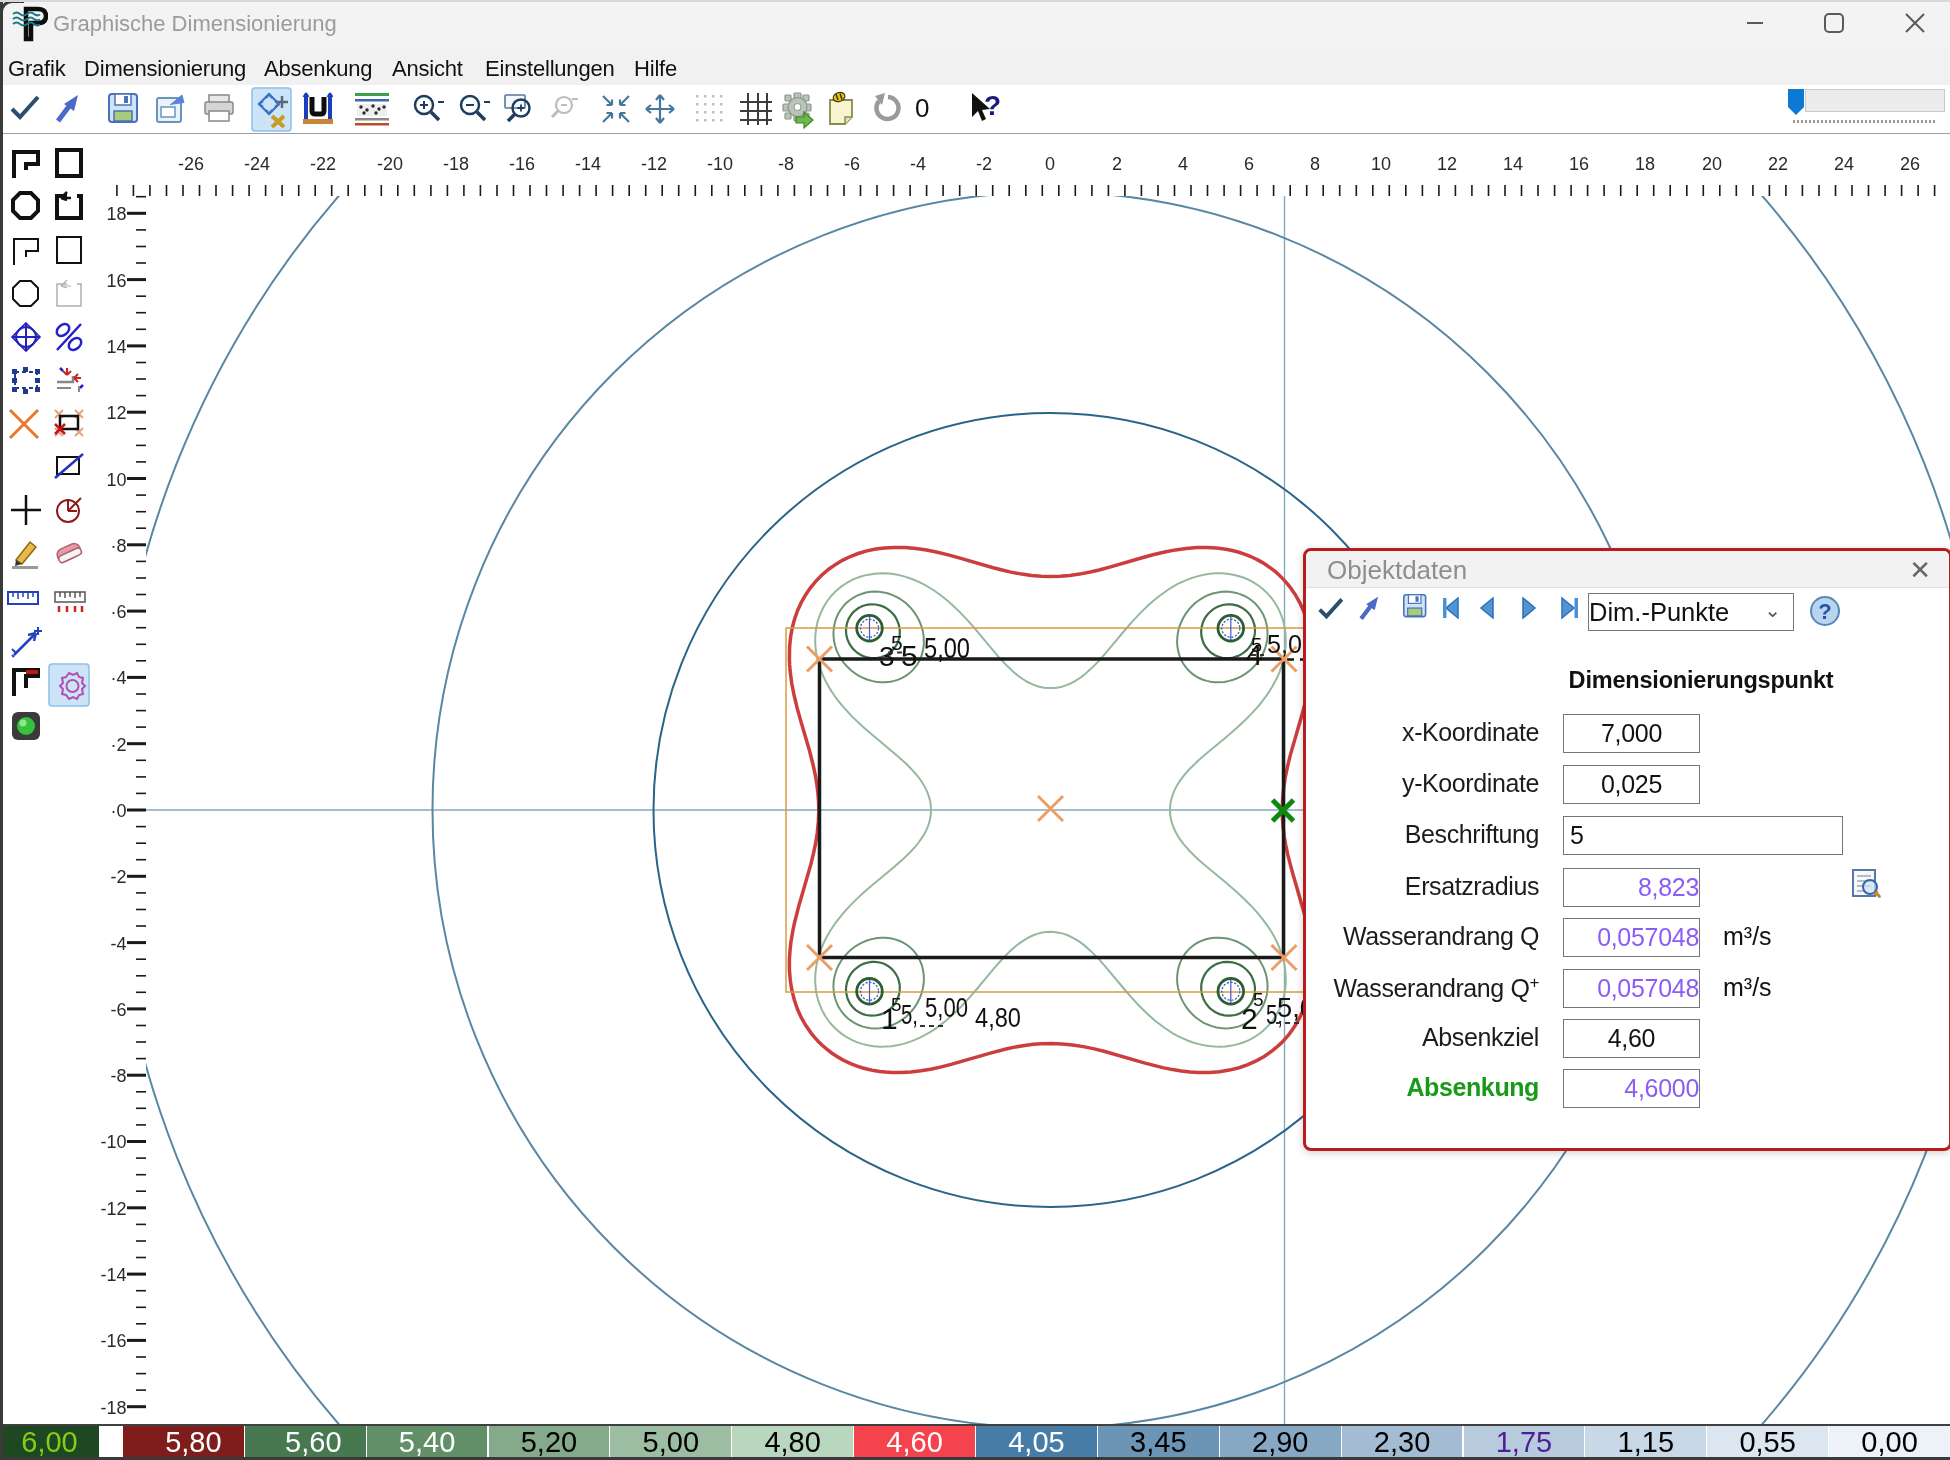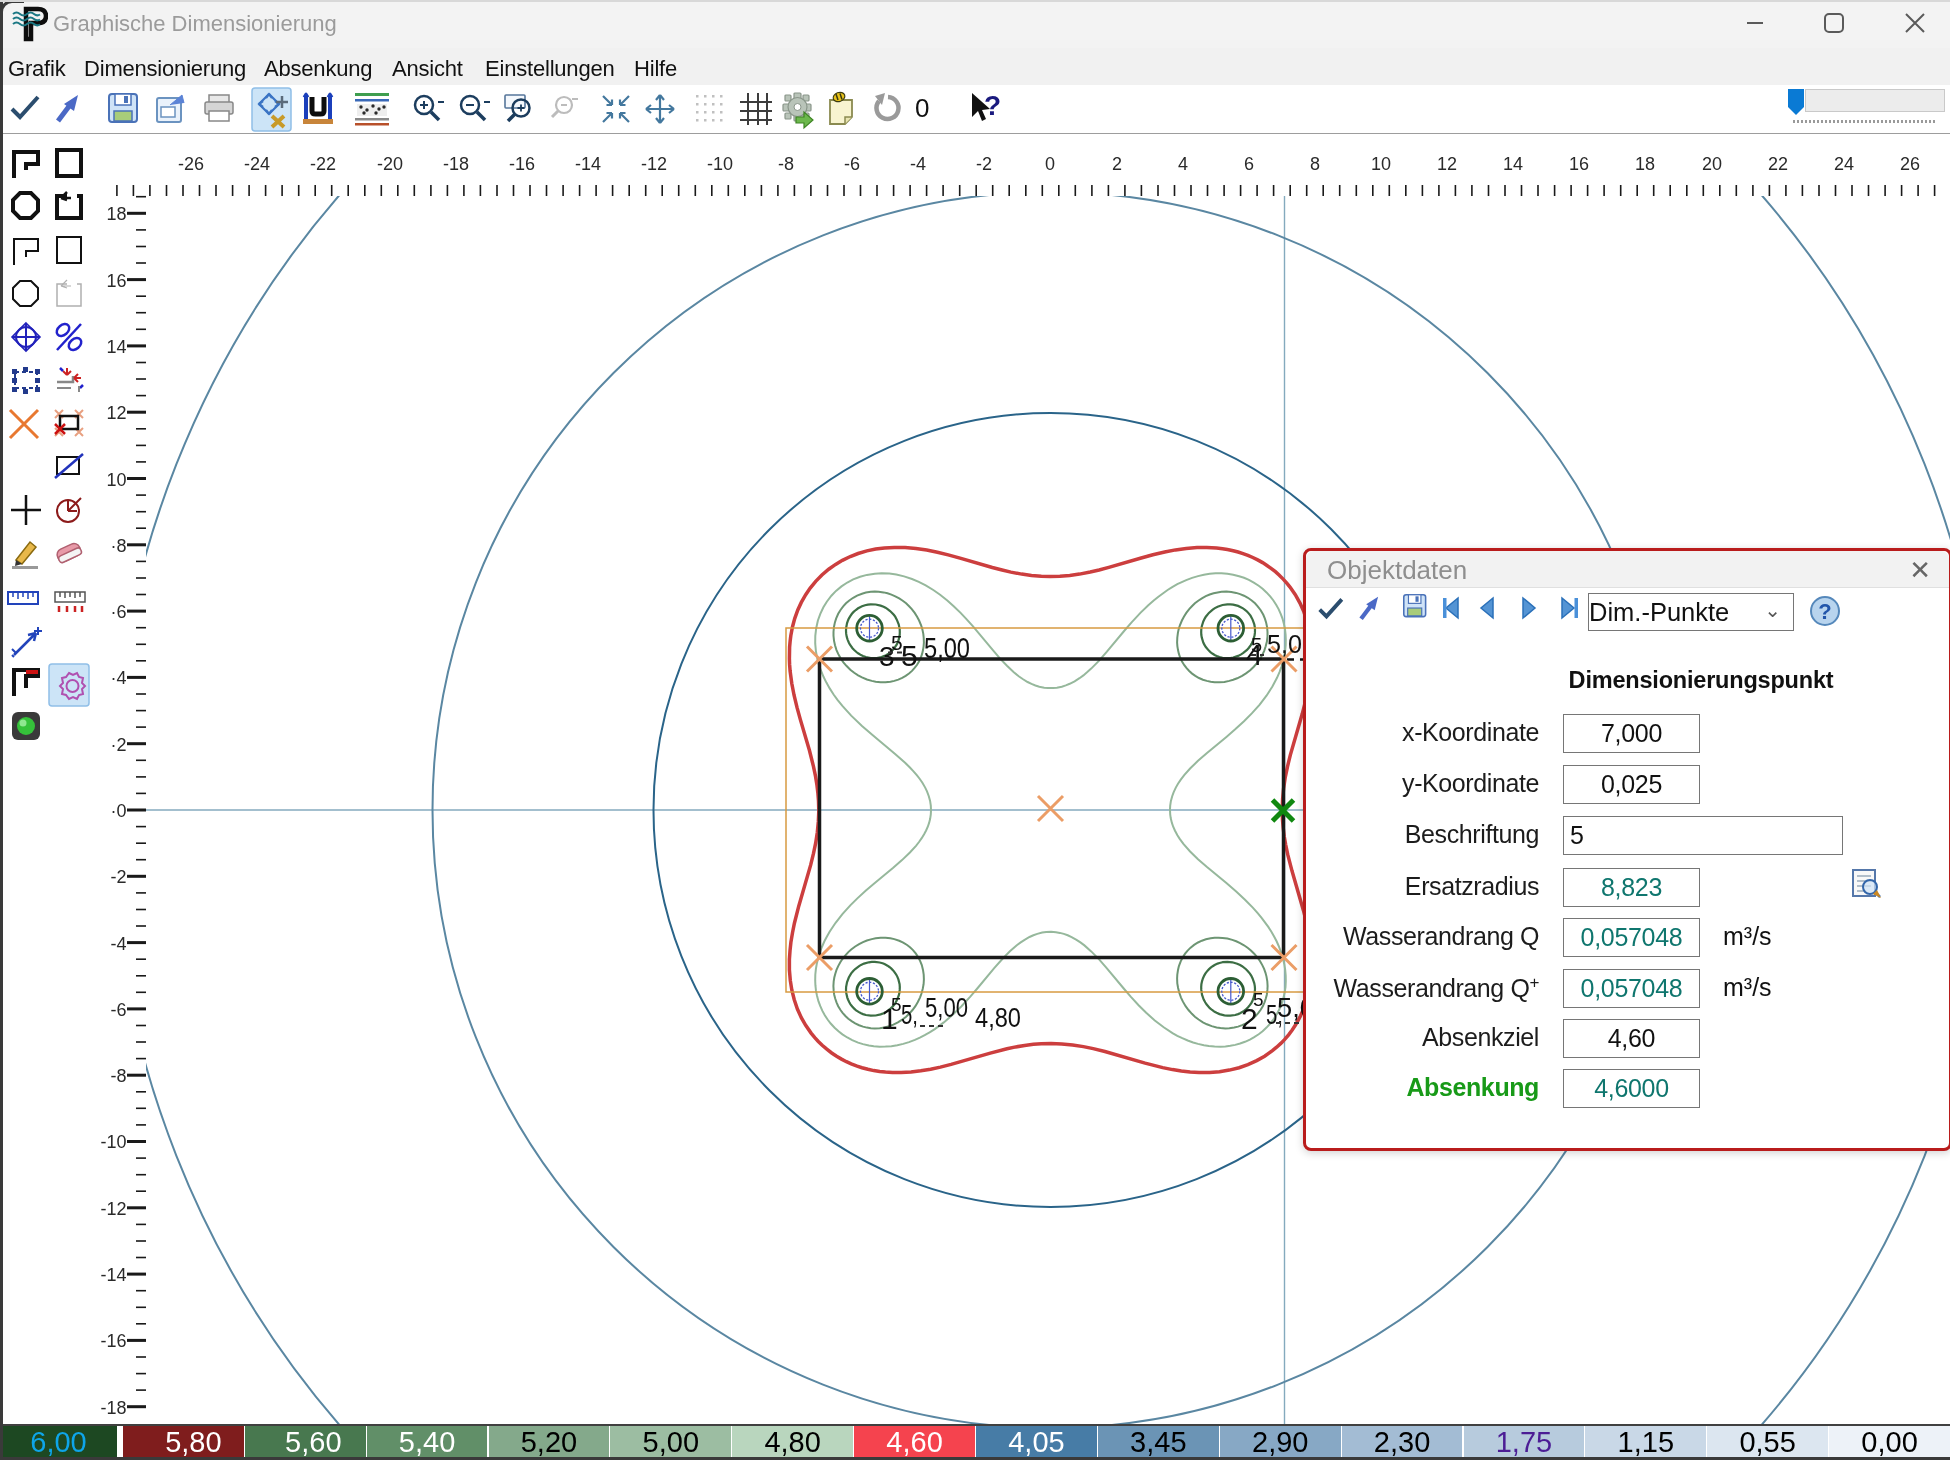--- a/index.html
+++ b/index.html
@@ -12,21 +12,21 @@
   #title-text{left:53px;top:11px;font-size:22px;color:#9b9b9b;}
   #panel{left:1303px;top:548px;width:643px;height:597px;background:#fff;
     border:3px solid #b91c1c;border-radius:8px;box-shadow:0 2px 8px rgba(0,0,0,0.18);}
   #panel-header{position:absolute;left:0;top:0;width:100%;height:36px;background:#f2f2f2;
     border-bottom:1px solid #e0e0e0;border-radius:8px 8px 0 0;}
   #panel-title{position:absolute;left:21px;top:4px;font-size:26px;color:#8e8e8e;}
   #panel-close{position:absolute;right:18px;top:4px;font-size:26px;color:#666;}
   .plabel{position:absolute;font-size:25px;color:#1c1c1c;text-align:right;right:410px;white-space:nowrap;letter-spacing:-0.4px;}
   .pbox{position:absolute;left:257px;width:135px;height:37px;border:1px solid #767676;
     font-size:25px;color:#111;text-align:center;line-height:37px;letter-spacing:-0.3px;}
-  .gray{color:#0f766e;}
+  .gray{color:#8b5cf6;text-align:right;}
   .unit{position:absolute;left:417px;font-size:25px;color:#111;}
   #colorbar{left:0;top:1424px;width:1950px;height:33px;border-top:2px solid #404040;box-sizing:content-box;}
   .cseg{position:absolute;top:0;height:33px;font-size:29px;text-align:center;line-height:32px;}
   #leftedge{left:0;top:0;width:3px;height:1460px;background:#3a3a3a;}
   #bottomedge{left:0;top:1457px;width:1950px;height:3px;background:#3a3a3a;}
 </style>
 </head>
 <body>
 <svg id="canvas" class="abs" style="left:0;top:0" width="1950" height="1460" viewBox="0 0 1950 1460">
   <rect x="116.1" y="185" width="1.6" height="11" fill="#1a1a1a"></rect>
@@ -681,21 +681,21 @@
   <div class="plabel" style="top:422px;">Wasserandrang Q<sup style="font-size:17px;">+</sup></div>
   <div class="pbox gray" style="top:418px;">0,057048</div>
   <div class="unit" style="top:422px;">m³/s</div>
   <div class="plabel" style="top:472px;">Absenkziel</div>
   <div class="pbox" style="top:468px;">4,60</div>
   <div class="plabel" style="top:522px;color:#189a18;font-weight:bold;">Absenkung</div>
   <div class="pbox gray" style="top:518px;">4,6000</div>
 </div>
 
 <div id="colorbar" class="abs">
-    <div class="cseg" style="left:0.0px;width:117px;background:#1d4822;color:#0ea5e9;box-sizing:border-box;">6,00</div>
+    <div class="cseg" style="left:0.0px;width:99px;background:#1d4822;color:#84cc16;box-sizing:border-box;">6,00</div>
 <div class="cseg" style="left:121.9px;width:142px;background:#7f1d1d;color:#fff;border-left:1px solid #fff;box-sizing:border-box;">5,80</div>
 <div class="cseg" style="left:243.8px;width:138px;background:#48784f;color:#fff;border-left:1px solid #fff;box-sizing:border-box;">5,60</div>
 <div class="cseg" style="left:365.6px;width:121.9px;background:#618f68;color:#fff;border-left:1px solid #fff;box-sizing:border-box;">5,40</div>
 <div class="cseg" style="left:487.5px;width:121.9px;background:#84a98b;color:#000;border-left:1px solid #fff;box-sizing:border-box;">5,20</div>
 <div class="cseg" style="left:609.4px;width:121.9px;background:#9cbda2;color:#000;border-left:1px solid #fff;box-sizing:border-box;">5,00</div>
 <div class="cseg" style="left:731.2px;width:121.9px;background:#b9d6be;color:#000;border-left:1px solid #fff;box-sizing:border-box;">4,80</div>
 <div class="cseg" style="left:853.1px;width:121.9px;background:#f5434e;color:#fff;border-left:1px solid #fff;box-sizing:border-box;">4,60</div>
 <div class="cseg" style="left:975.0px;width:121.9px;background:#477ca6;color:#fff;border-left:1px solid #fff;box-sizing:border-box;">4,05</div>
 <div class="cseg" style="left:1096.9px;width:121.9px;background:#6b94b5;color:#000;border-left:1px solid #fff;box-sizing:border-box;">3,45</div>
 <div class="cseg" style="left:1218.8px;width:121.9px;background:#87a8c5;color:#000;border-left:1px solid #fff;box-sizing:border-box;">2,90</div>

